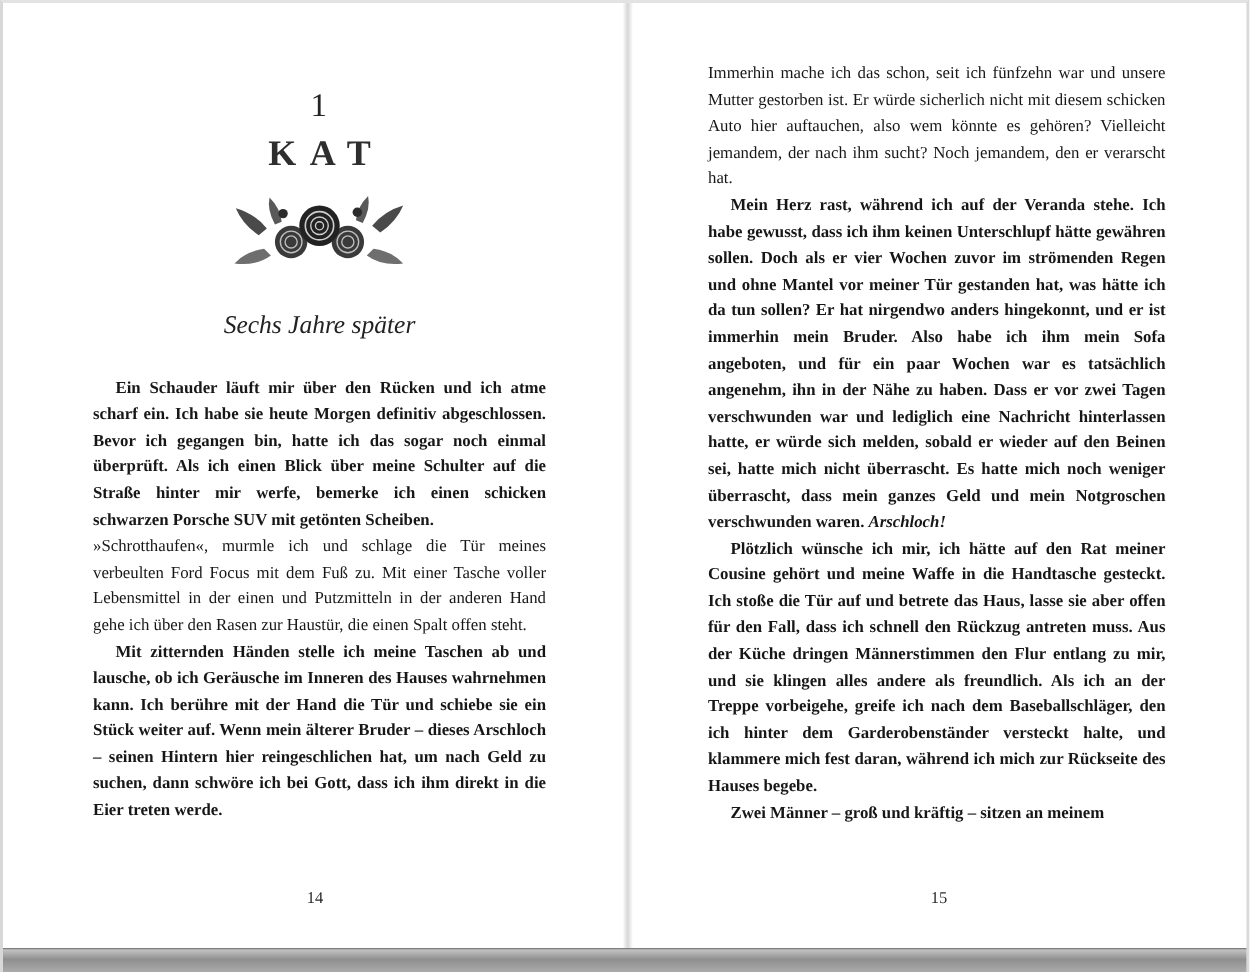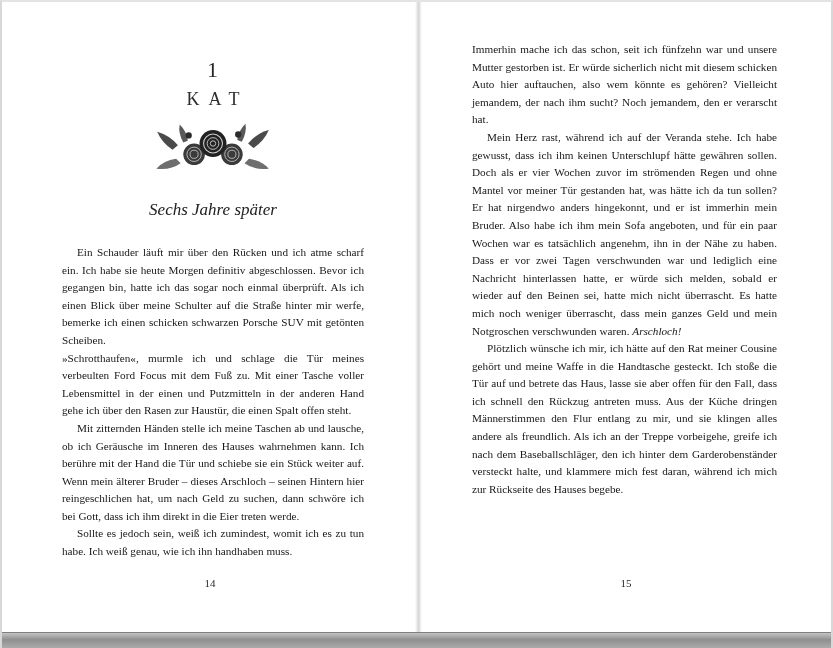--- a/index.html
+++ b/index.html
@@ -26,40 +26,41 @@
     border-top: 1px solid #7f7f7f;
   }
   .gutter {
     position: absolute;
     left: 413px; top: 0; bottom: 16px;
     width: 7px;
     background: linear-gradient(90deg, rgba(0,0,0,0) 0%, rgba(0,0,0,0.16) 50%, rgba(0,0,0,0) 100%);
   }
   .page {
     position: absolute;
-    top: 0; bottom: 32px;
+    top: 0; bottom: 16px;
     overflow: hidden;
   }
   .page-left  { left: 0;    width: 416px; padding: 0 54px 0 60px; }
   .page-right { left: 417px; width: 414px; padding: 0 56px 0 53px; }
 
   .chapter-head { margin-top: 56px; text-align: center; }
   .chapter-number {
     font-size: 22px;
     line-height: 1.1;
     color: #242424;
     letter-spacing: 1px;
   }
   .chapter-title {
     margin-top: 8px;
-    font-size: 18px;
+    font-size: 24px;
     line-height: 1.1;
     letter-spacing: 9px;
     padding-left: 9px; 
     color: #2e2e2e;
+    font-weight: bold;
   }
   .chapter-ornament { margin-top: 11px; }
   .chapter-ornament svg { display: block; margin: 0 auto; }
   .section-note {
     margin-top: 25px;
     font-style: italic;
     font-size: 17px;
     color: #222;
   }
 
@@ -67,21 +68,21 @@
     font-size: 11.2px;
     line-height: 17.6px;
     text-align: justify;
     hyphens: auto;
     -webkit-hyphens: auto;
     color: #171717;
   }
   .page-left  .body-text { margin-top: 24px; }
   .page-right .body-text { margin-top: 39px; }
   .para { margin: 0; }
-  .para.indent { text-indent: 15px; }
+  .para.indent { text-indent: 15px; font-weight: bold; }
   .italic { font-style: italic; }
 
   .page-number {
     position: absolute;
     bottom: 27px;
     left: 0; right: 0;
     text-align: center;
     font-size: 11px;
     color: #2a2a2a;
   }
@@ -122,30 +123,30 @@
           <circle cx="67" cy="25" r="6.5" fill="none" stroke="#cfcfcf" stroke-width="1"></circle>
           <circle cx="67" cy="25" r="3" fill="none" stroke="#cfcfcf" stroke-width="1"></circle>
         </svg>
       </div>
       <div class="section-note">Sechs Jahre später</div>
     </div>
     <div class="body-text">
         <p class="para indent"><span>Ein Schauder läuft mir über den Rücken und ich atme scharf ein. Ich habe sie heute Morgen definitiv abgeschlossen. Bevor ich gegangen bin, hatte ich das sogar noch einmal überprüft. Als ich einen Blick über meine Schulter auf die Straße hinter mir werfe, bemerke ich einen schicken schwarzen Porsche SUV mit getönten Scheiben.</span></p>
         <p class="para"><span>»Schrotthaufen«, murmle ich und schlage die Tür meines verbeulten Ford Focus mit dem Fuß zu. Mit einer Tasche voller Lebensmittel in der einen und Putzmitteln in der anderen Hand gehe ich über den Rasen zur Haustür, die einen Spalt offen steht.</span></p>
         <p class="para indent"><span>Mit zitternden Händen stelle ich meine Taschen ab und lausche, ob ich Geräusche im Inneren des Hauses wahrnehmen kann. Ich berühre mit der Hand die Tür und schiebe sie ein Stück weiter auf. Wenn mein älterer Bruder – dieses Arschloch – seinen Hintern hier reingeschlichen hat, um nach Geld zu suchen, dann schwöre ich bei Gott, dass ich ihm direkt in die Eier treten werde.</span></p>
-        <p class="para indent"><span>Sollte es jedoch sein, weiß ich zumindest, womit ich es zu tun habe. Ich weiß genau, wie ich ihn handhaben muss.</span></p>
       </div>
     <div class="page-number">14</div>
   </div>
 
   <div class="gutter"></div>
 
   <div class="page page-right">
     <div class="body-text">
         <p class="para"><span>Immerhin mache ich das schon, seit ich fünfzehn war und unsere Mutter gestorben ist. Er würde sicherlich nicht mit diesem schicken Auto hier auftauchen, also wem könnte es gehören? Vielleicht jemandem, der nach ihm sucht? Noch jemandem, den er verarscht hat.</span></p>
         <p class="para indent"><span>Mein Herz rast, während ich auf der Veranda stehe. Ich habe gewusst, dass ich ihm keinen Unterschlupf hätte gewähren sollen. Doch als er vier Wochen zuvor im strömenden Regen und ohne Mantel vor meiner Tür gestanden hat, was hätte ich da tun sollen? Er hat nirgendwo anders hingekonnt, und er ist immerhin mein Bruder. Also habe ich ihm mein Sofa angeboten, und für ein paar Wochen war es tatsächlich angenehm, ihn in der Nähe zu haben. Dass er vor zwei Tagen verschwunden war und lediglich eine Nachricht hinterlassen hatte, er würde sich melden, sobald er wieder auf den Beinen sei, hatte mich nicht überrascht. Es hatte mich noch weniger überrascht, dass mein ganzes Geld und mein Notgroschen verschwunden waren. </span><span class="italic">Arschloch!</span></p>
         <p class="para indent"><span>Plötzlich wünsche ich mir, ich hätte auf den Rat meiner Cousine gehört und meine Waffe in die Handtasche gesteckt. Ich stoße die Tür auf und betrete das Haus, lasse sie aber offen für den Fall, dass ich schnell den Rückzug antreten muss. Aus der Küche dringen Männerstimmen den Flur entlang zu mir, und sie klingen alles andere als freundlich. Als ich an der Treppe vorbeigehe, greife ich nach dem Baseballschläger, den ich hinter dem Garderobenständer versteckt halte, und klammere mich fest daran, während ich mich zur Rückseite des Hauses begebe.</span></p>
+        <p class="para indent"><span>Zwei Männer – groß und kräftig – sitzen an meinem</span></p>
       </div>
     <div class="page-number">15</div>
   </div>
 
   <div class="bottom-edge"></div>
 </div>
 
 </body></html>

